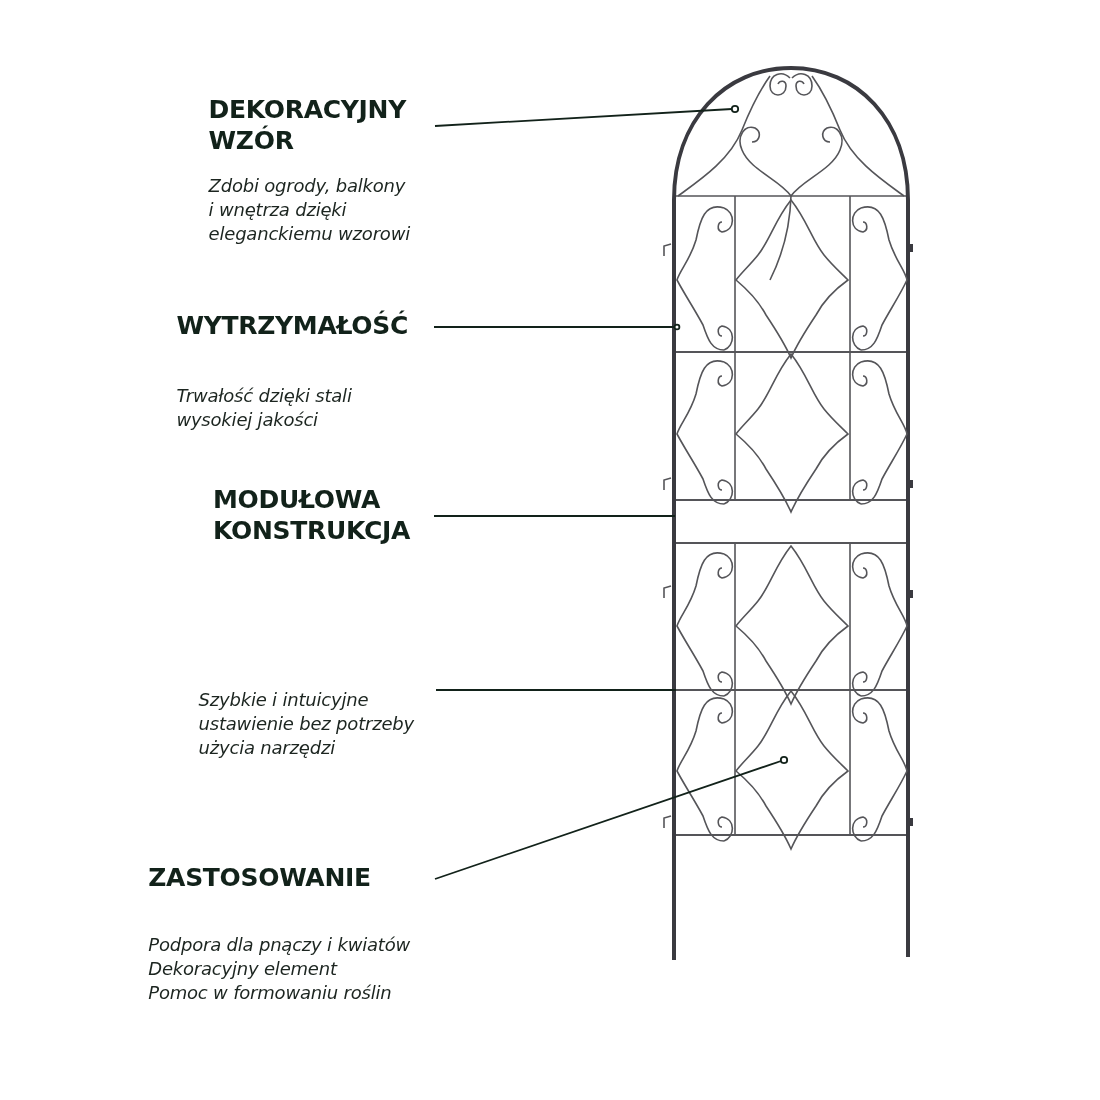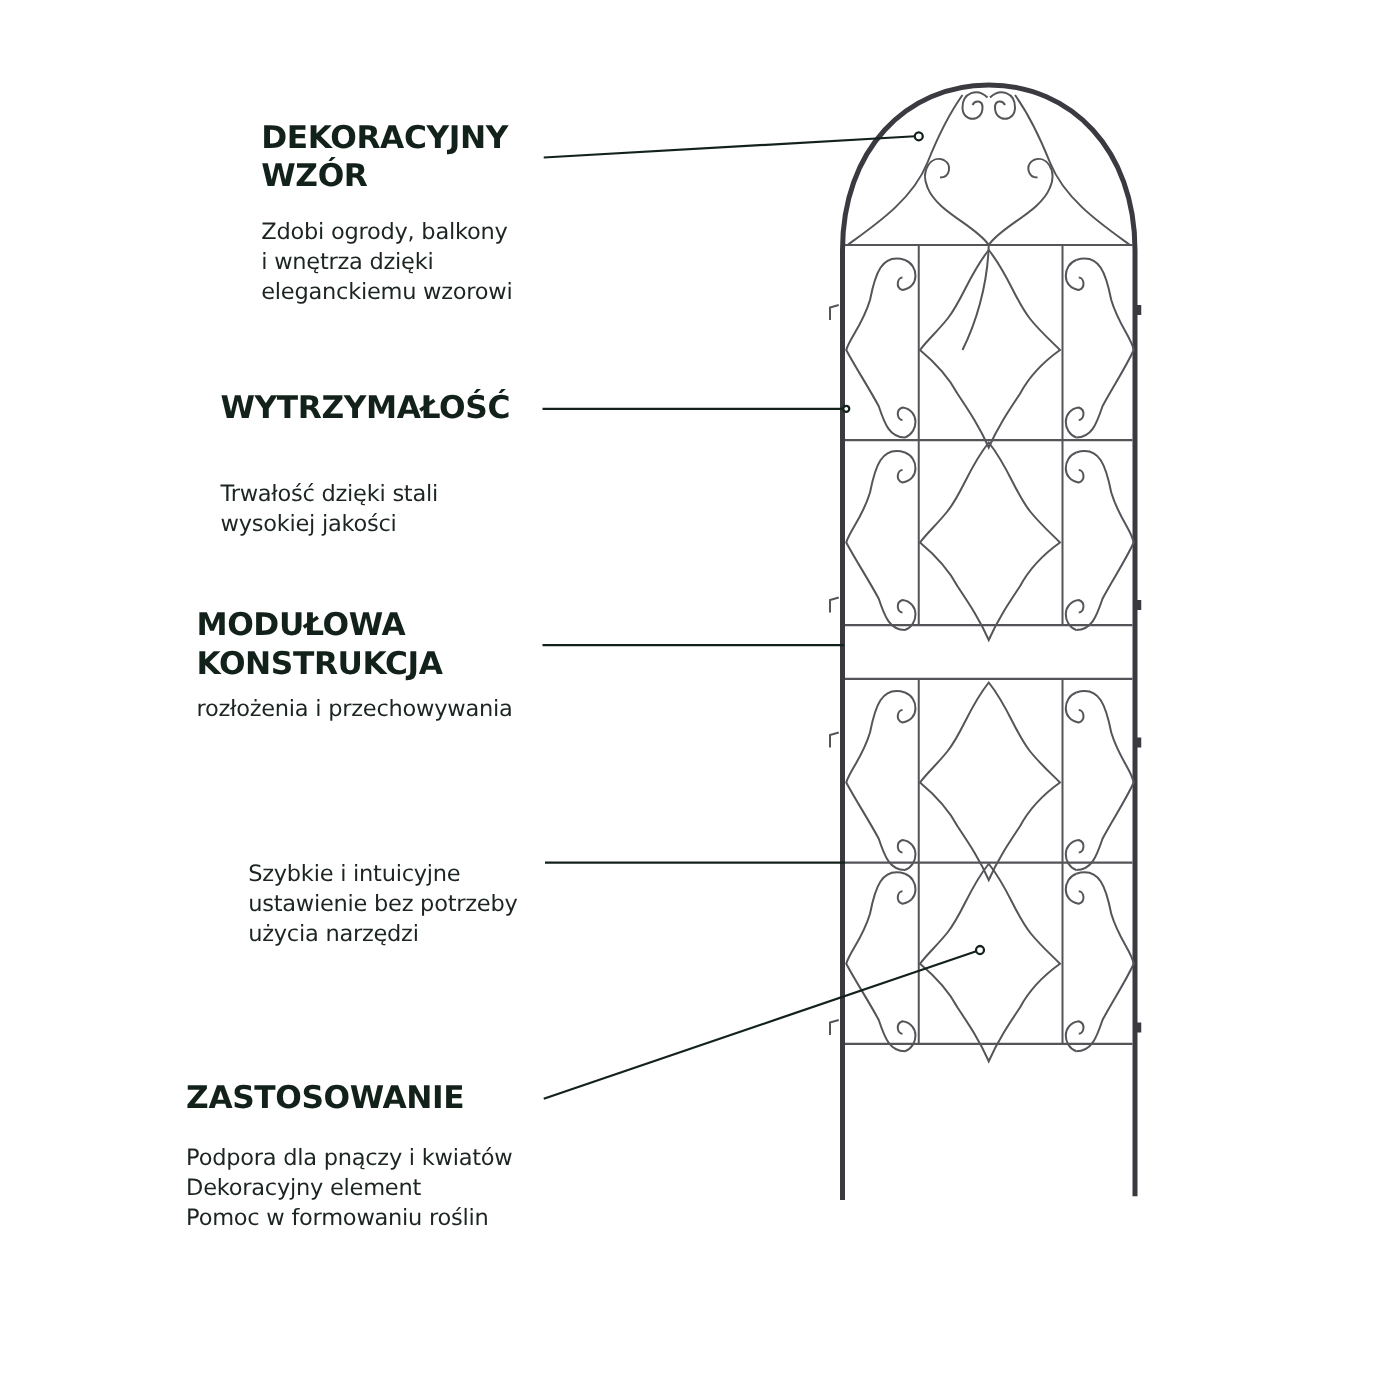--- a/index.html
+++ b/index.html
@@ -4,30 +4,30 @@
   <style>
     html, body { margin: 0; padding: 0; background: #ffffff; }
     body { width: 1100px; height: 1100px; position: relative; overflow: hidden;
       font-family: "Liberation Sans", "DejaVu Sans", sans-serif; color: #12221a; }
     .feature { position: absolute; right: 690px; text-align: left; }
     .feature h2 { margin: 0; font-family: "DejaVu Sans", sans-serif; font-weight: 700;
       font-size: 25px; line-height: 31px; letter-spacing: -0.3px; color: #12221a; }
     .feature p { margin: 0; font-family: "DejaVu Sans", sans-serif; font-weight: 400;
       font-size: 18px; line-height: 24px; color: #1c2520; letter-spacing: -0.2px; }
     .feature .desc { margin-top: 18px; }
-    .feature p span { display: block; white-space: nowrap; }
+    .feature p span { display: block; white-space: nowrap; font-style: italic; }
     .f1 { top: 94px; }
     .f2 { top: 310px; right: 692px; }
     .f3 { top: 484px; }
     .f4 { top: 672px; right: 686px; }
     .f5 { top: 862px; }
     .f2 .desc { margin-top: 43px; }
     .f3 .desc { margin-top: 10px; }
     .f4 .desc { margin-top: 16px; }
-    .f5 .desc { margin-top: 22px; }
+    .f5 .desc { margin-top: 40px; }
     svg.art { position: absolute; left: 0; top: 0; }
   </style>
 </head>
 <body>
 
 <svg class="art" width="1100" height="1100" viewBox="0 0 1100 1100" xmlns="http://www.w3.org/2000/svg">
   <defs>
 
     <g id="sideL">
       <path d="M 724 8 C 705 2, 700 20, 696 40 C 690 60, 680 70, 677 80 C 685 95, 695 110, 703 125 C 708 140, 712 150, 724 150" fill="none" stroke="#555559" stroke-width="1.6"></path>
@@ -140,21 +140,20 @@
     <span>wysokiej jakości</span>
   </p>
 </div>
 
 <div class="feature f3">
   <h2>
     <span style="display:block">MODUŁOWA</span>
     <span style="display:block">KONSTRUKCJA</span>
   </h2>
   <p class="desc">
-    <span>rozłożenia i przechowywania</span>
   </p>
 </div>
 
 <div class="feature f4">
   <p class="desc">
     <span>Szybkie i intuicyjne</span>
     <span>ustawienie bez potrzeby</span>
     <span>użycia narzędzi</span>
   </p>
 </div>

